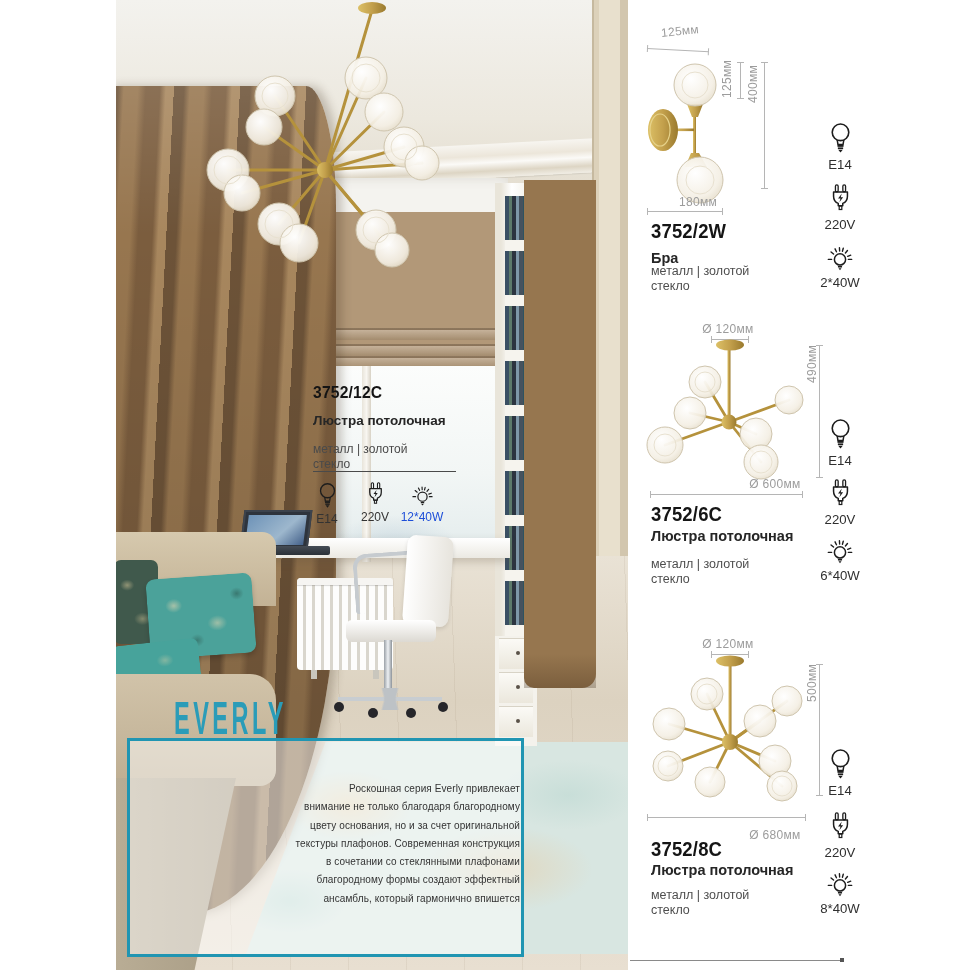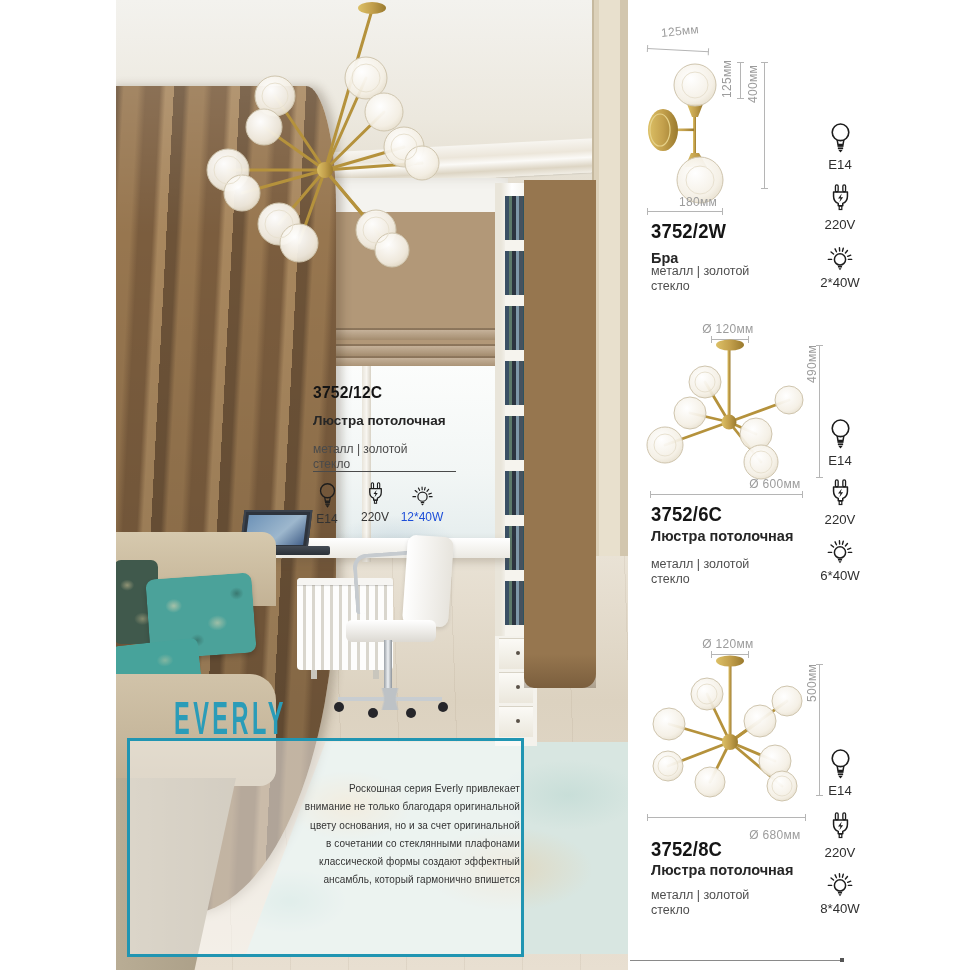--- a/index.html
+++ b/index.html
@@ -309,24 +309,25 @@
       <svg width="23" height="23" style="margin-top:2px">
           <use href="#icon-glow"></use>
         </svg>
       <div class="lab watt">12*40W</div>
     </div>
 
     <div class="series-title">EVERLY</div>
     <div class="series-box"></div>
     <div class="series-par">
       <div>Роскошная серия Everly привлекает</div>
-      <div>внимание не только благодаря оригинальной</div>
+      <div>внимание не только благодаря благородному</div>
       <div>цвету основания, но и за счет оригинальной</div>
+      <div>текстуры плафонов. Современная конструкция</div>
       <div>в сочетании со стеклянными плафонами</div>
-      <div>классической формы создают эффектный</div>
+      <div>благородному формы создают эффектный</div>
       <div>ансамбль, который гармонично впишется</div>
     </div>
   </div>
 
   <div class="dlab" style="left:648px;top:24px;width:64px;transform:rotate(-6deg)">125мм</div>
   <div class="dimh" style="left:647px;top:48px;width:62px;transform:rotate(3deg);transform-origin:left"></div>
 
   <svg style="position:absolute;left:646px;top:54px" width="100" height="150" viewBox="0 0 100 150">
     <rect x="47" y="58" width="3" height="44" fill="url(#gold)"></rect>
     <rect x="28" y="74.5" width="20" height="2.6" fill="url(#gold)"></rect>

